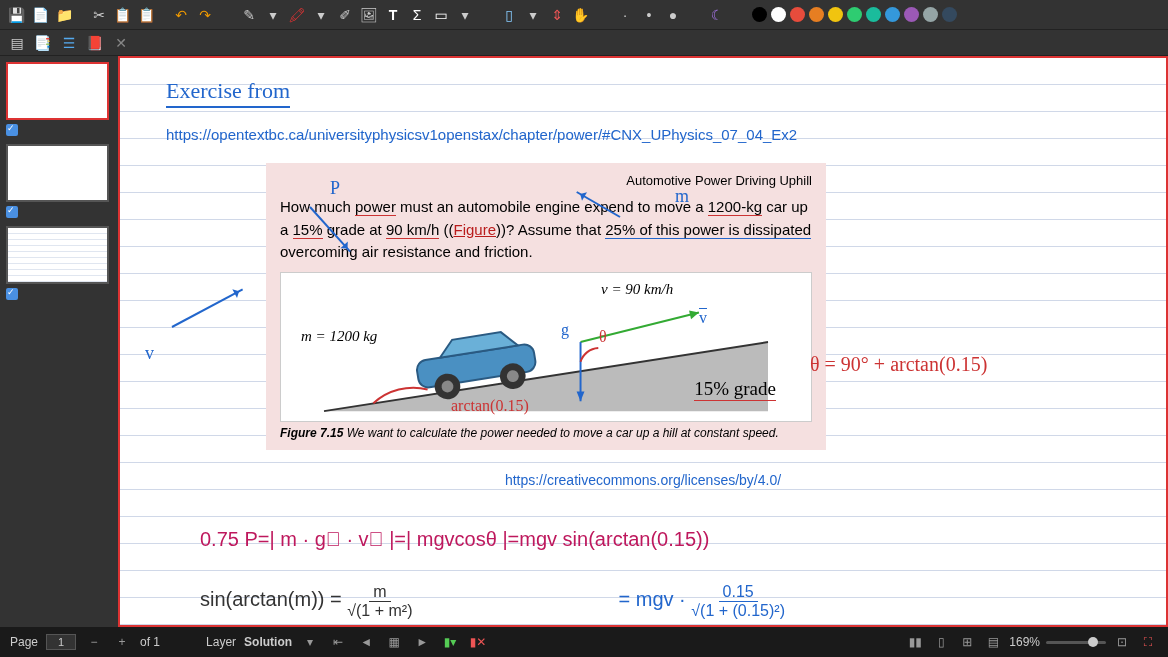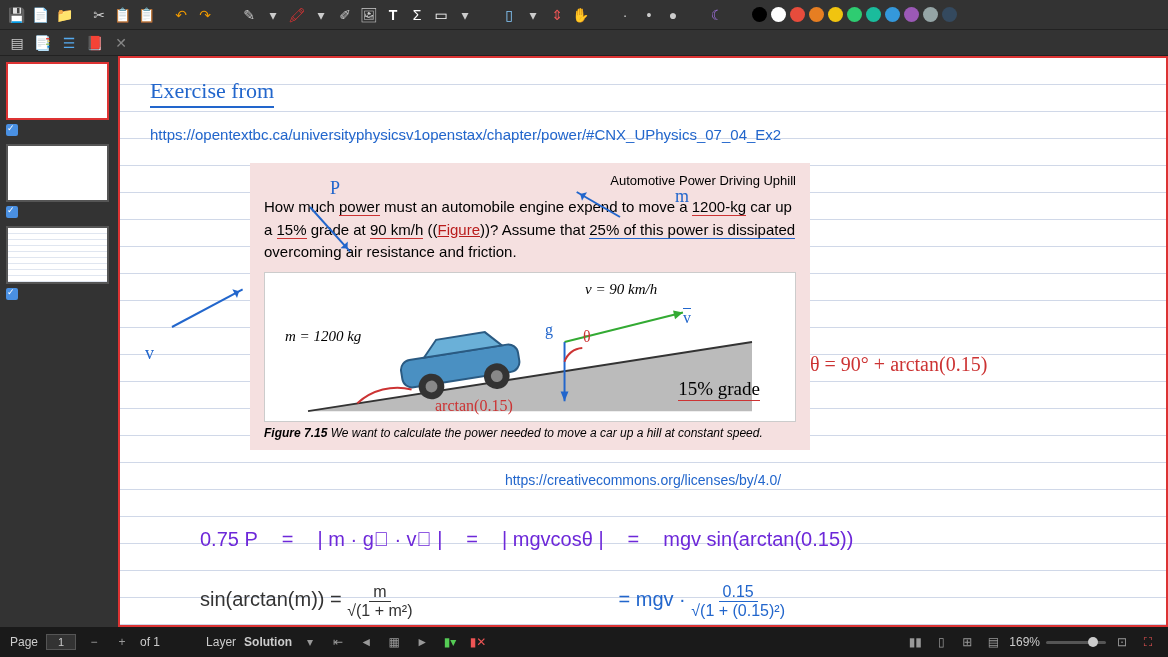--- a/index.html
+++ b/index.html
@@ -10,36 +10,36 @@
 .tb-sep{width:8px}
 .swatch{width:15px;height:15px;border-radius:50%;cursor:pointer;margin:0 2px}
 .main{display:flex;height:571px}
 .sidebar{width:118px;background:#333;padding:6px;overflow:hidden}
 .thumb{width:103px;height:58px;background:#fff;border:2px solid #d33;margin-bottom:4px;position:relative;font-size:5px;cursor:pointer}
 .thumb.inactive{border-color:#555}
 .chk{width:12px;height:12px;background:#4a90e2;border-radius:2px;margin:4px 0 8px 0;position:relative;cursor:pointer}
 .chk::after{content:"✓";color:#fff;font-size:9px;position:absolute;top:-1px;left:1px}
 .canvas{flex:1;background:#fff;border:2px solid #d33;position:relative;overflow:hidden}
 .ruled{position:absolute;inset:0;background:repeating-linear-gradient(to bottom,transparent 0,transparent 26px,#d0d8e8 26px,#d0d8e8 27px)}
-.content{position:absolute;inset:0;padding:20px 30px}
+.content{position:absolute;inset:0;padding:20px 46px}
 .hand-title{font-family:'Comic Sans MS',cursive;color:#2266cc;font-size:22px;border-bottom:2px solid #2266cc;display:inline-block;padding-bottom:2px}
 .url{color:#2266cc;font-size:15px;margin-top:18px;display:block}
 .problem-box{background:#f5e0e0;width:560px;margin:20px auto 0 100px;padding:10px 14px;font-family:'Times New Roman',serif;position:relative}
 .prob-title{text-align:right;font-size:13px;margin-bottom:8px}
 .prob-text{font-size:15px;line-height:1.5}
 .prob-text u{text-decoration:none;border-bottom:1.5px solid #c33}
 .prob-text .bl{border-bottom:1.5px solid #2266cc}
 .fig-link{color:#b91c1c;text-decoration:underline}
 .diagram{background:#fff;height:150px;margin-top:8px;position:relative;border:1px solid #ccc}
 .caption{font-style:italic;font-size:12px;margin-top:4px}
 .caption b{font-weight:bold;}
 .cc-link{text-align:center;color:#2266cc;font-size:14px;margin-top:22px}
 .hand-blue{font-family:'Comic Sans MS',cursive;color:#2266cc;position:absolute;font-size:18px}
 .hand-red{font-family:'Comic Sans MS',cursive;color:#c33;position:absolute;font-size:18px}
-.eq-line{position:absolute;left:80px;top:470px;font-family:'Comic Sans MS',cursive;color:#6d28d9;font-size:20px;display:flex;align-items:center;gap:24px}
+.eq-line{position:absolute;left:80px;top:470px;font-family:'Comic Sans MS',cursive;color:#be185d;font-size:20px;display:flex;align-items:center;}
 .eq-line2{position:absolute;left:80px;top:525px;display:flex;align-items:center;gap:18px}
 .serif-eq{font-family:'Times New Roman',serif;font-size:20px;color:#333}
 .frac{display:inline-flex;flex-direction:column;align-items:center;vertical-align:middle;font-size:16px}
 .frac .num{border-bottom:1px solid currentColor;padding:0 4px}
 .statusbar{height:30px;background:#1a1a1a;display:flex;align-items:center;padding:0 10px;color:#ccc;font-size:12px;gap:8px}
 .sb-input{width:30px;background:#333;border:1px solid #555;color:#ccc;text-align:center;font-size:11px;padding:1px}
 .sb-btn{width:20px;height:20px;display:flex;align-items:center;justify-content:center;cursor:pointer;color:#999}
 .sb-right{margin-left:auto;display:flex;align-items:center;gap:6px}
 .zoom-slider{width:60px;height:3px;background:#555;position:relative;border-radius:2px}
 .zoom-thumb{width:10px;height:10px;background:#ccc;border-radius:50%;position:absolute;top:-4px;left:42px}

